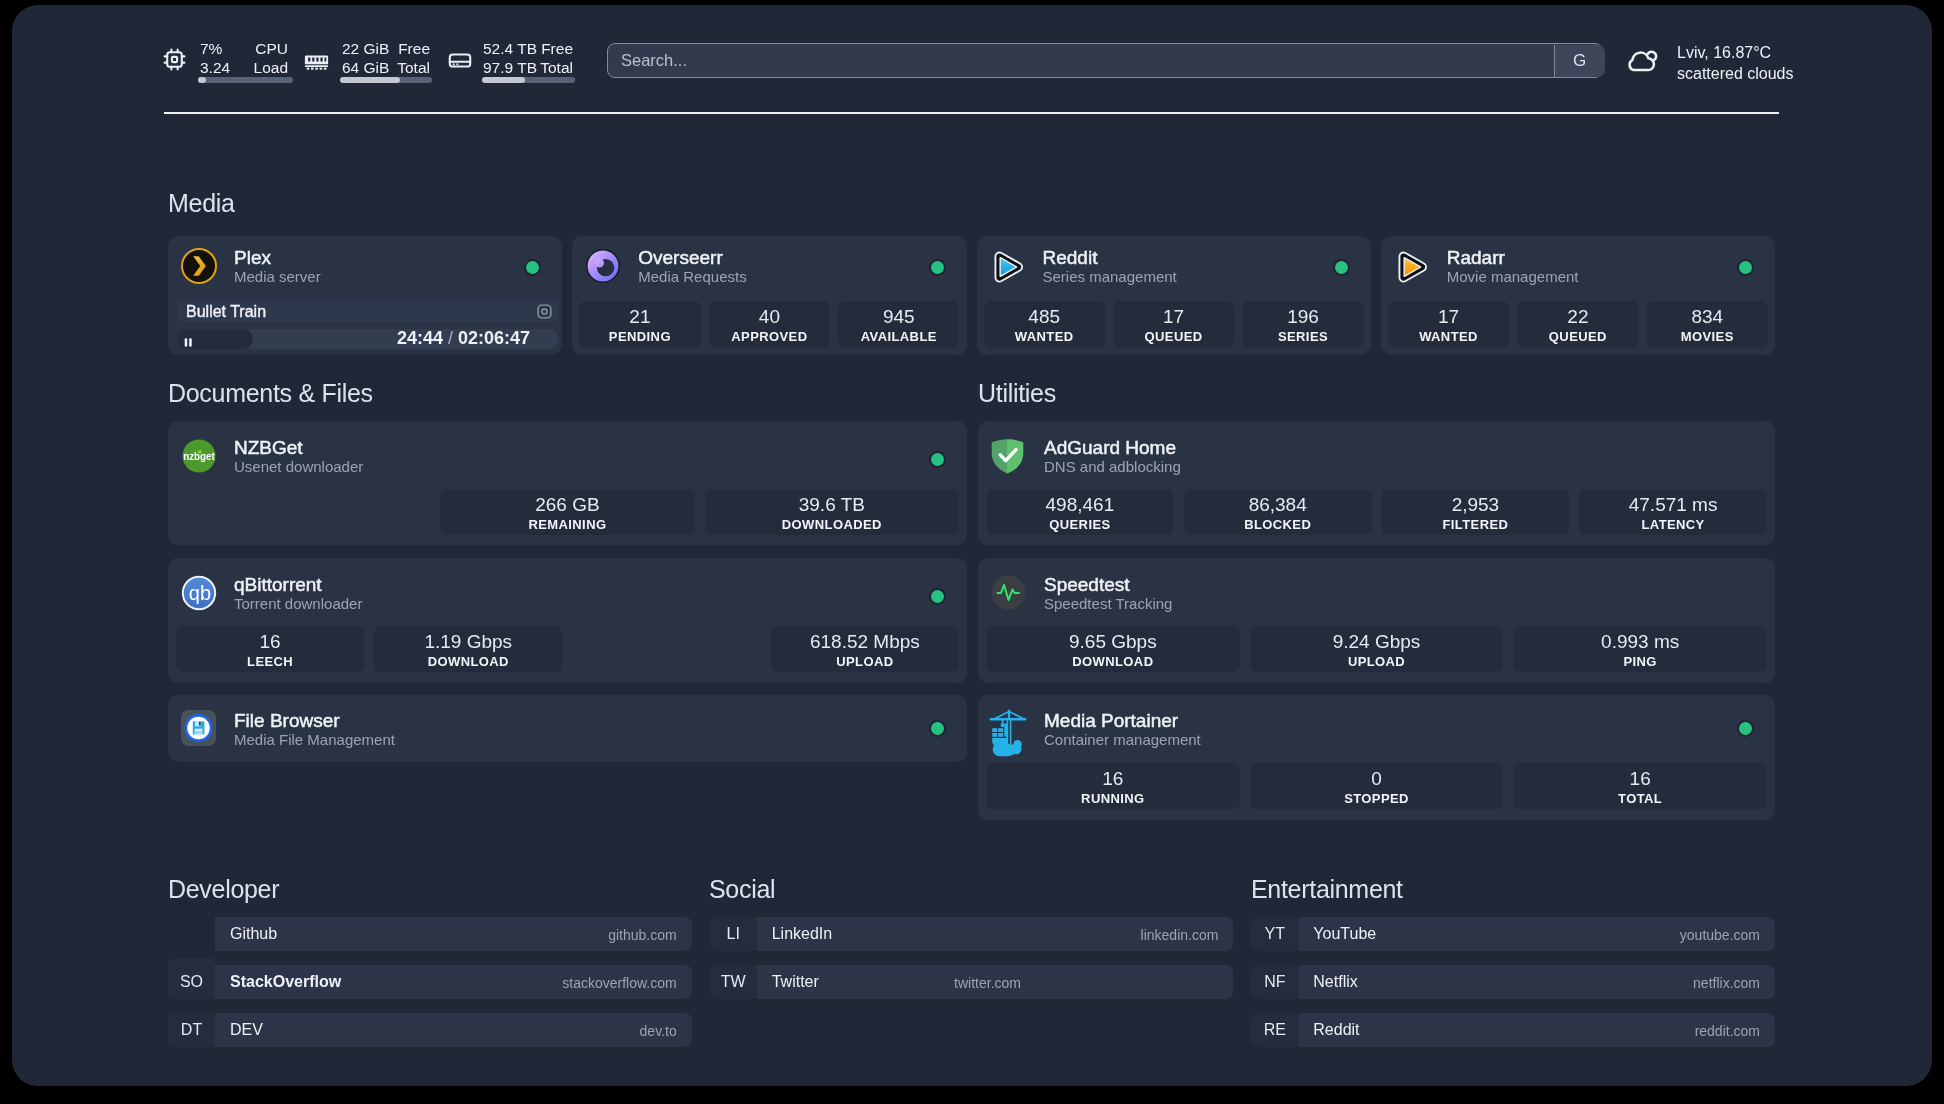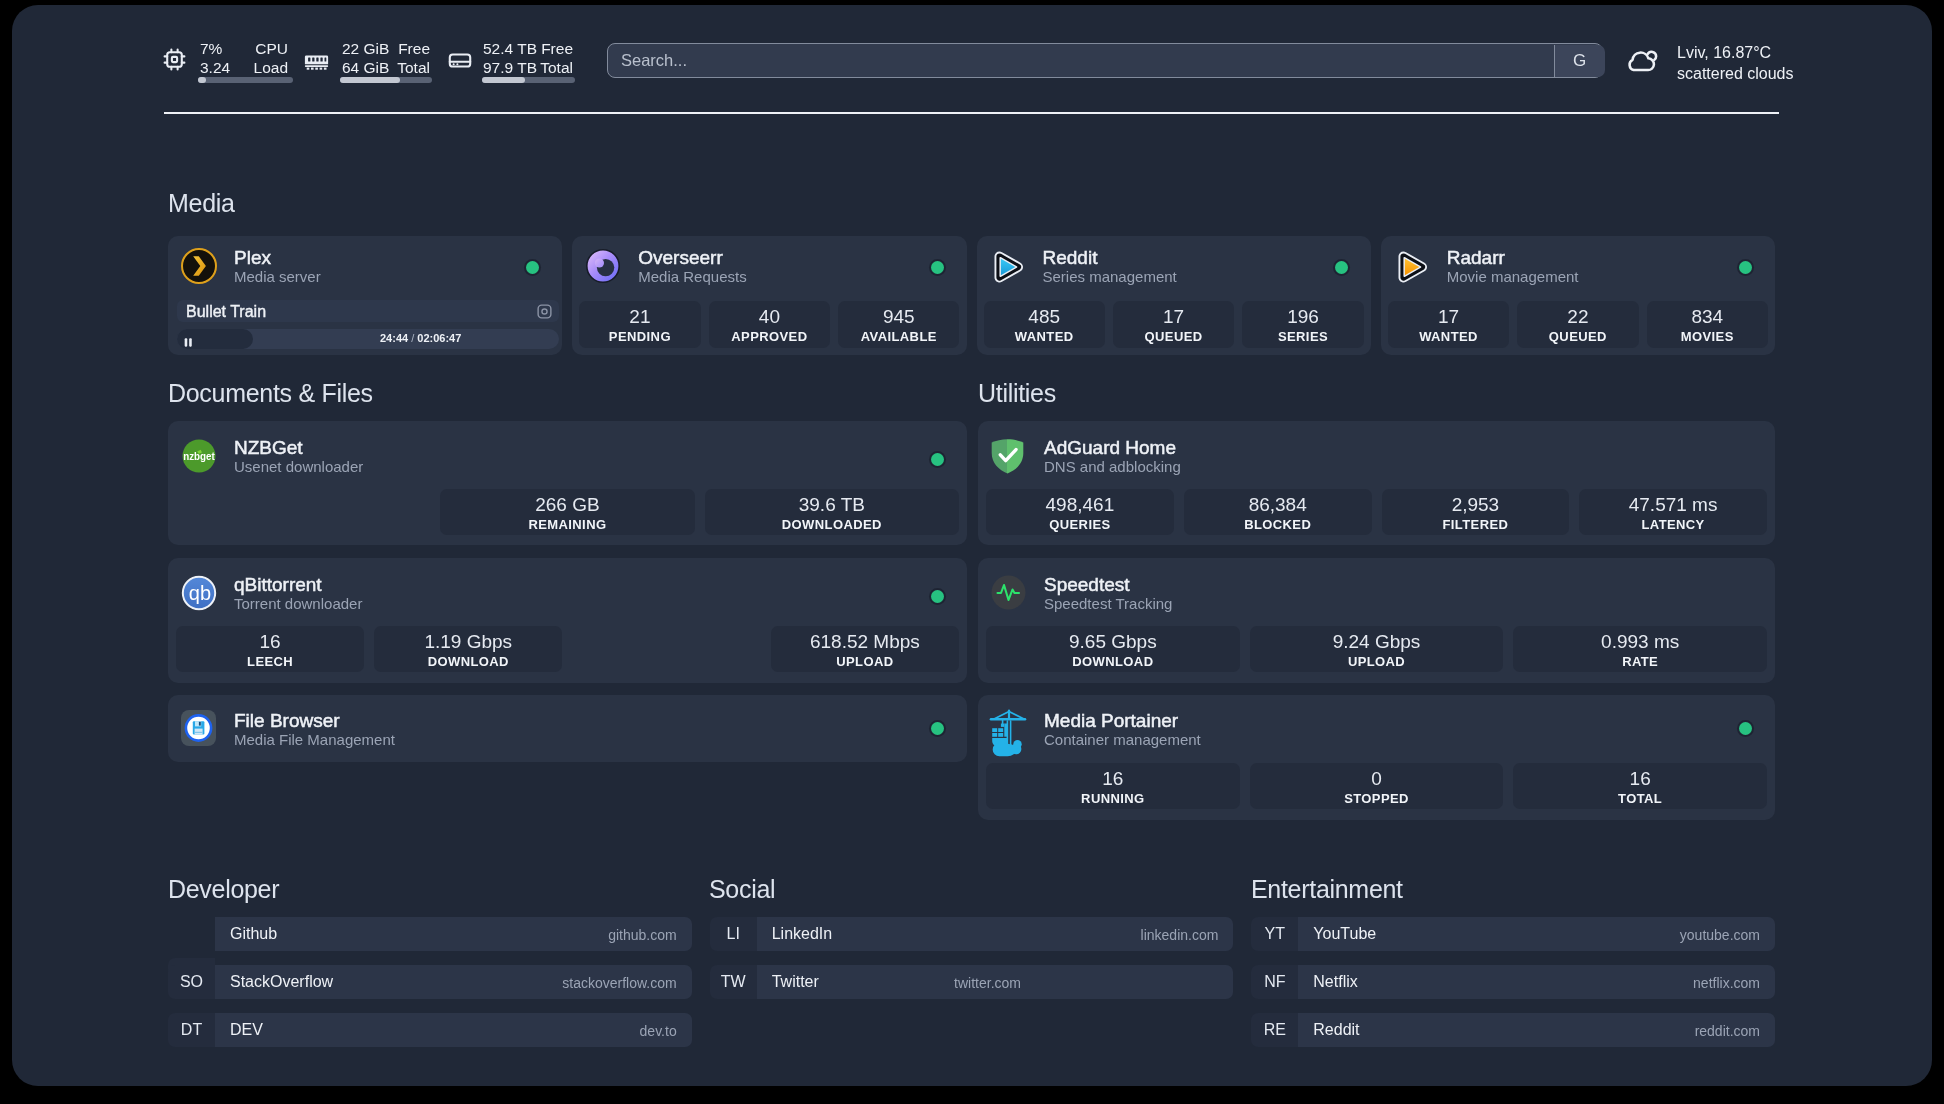--- a/index.html
+++ b/index.html
@@ -146,21 +146,21 @@
           <rect x="3" y="3" width="18" height="18" rx="5"></rect>
           <circle cx="12" cy="12" r="3.6"></circle>
         </g>
       </svg></div>
     <div class="a" style="left:177px;top:329px;width:382px;height:20px;border-radius:10px;background:#333d52"></div>
     <div class="a" style="left:177px;top:329px;width:76px;height:20px;border-radius:10px;background:#232c3d"></div>
     <div class="a" style="left:183px;top:334px;width:10px;height:11px"><svg width="10" height="11" viewBox="0 0 12 12" fill="#e9edf4">
         <rect x="2" y="1" width="3.1" height="10" rx="1"></rect>
         <rect x="7.4" y="1" width="3.1" height="10" rx="1"></rect>
       </svg></div>
-    <div class="a" style="left:380px;top:330px;width:167px;text-align:left;font-size:11px;line-height:17px;color:#eef1f6;font-weight:bold">24:44 <span style="color:#aab2c2;font-weight:normal">/</span> 02:06:47</div>
+    <div class="a" style="left:380px;top:330px;width:167px;text-align:center;font-size:18px;line-height:17px;color:#eef1f6;font-weight:bold">24:44 <span style="color:#aab2c2;font-weight:normal">/</span> 02:06:47</div>
     <div class="stat" style="left:579.2px;top:301px;width:121.4px;height:47px">
       <div class="sv">21</div>
       <div class="sl">PENDING</div>
     </div>
     <div class="stat" style="left:708.7px;top:301px;width:121.4px;height:47px">
       <div class="sv">40</div>
       <div class="sl">APPROVED</div>
     </div>
     <div class="stat" style="left:838.1px;top:301px;width:121.4px;height:47px">
       <div class="sv">945</div>
@@ -290,21 +290,21 @@
     <div class="stat" style="left:986.0px;top:626px;width:253.7px;height:46px">
       <div class="sv">9.65 Gbps</div>
       <div class="sl">DOWNLOAD</div>
     </div>
     <div class="stat" style="left:1249.7px;top:626px;width:253.7px;height:46px">
       <div class="sv">9.24 Gbps</div>
       <div class="sl">UPLOAD</div>
     </div>
     <div class="stat" style="left:1513.3px;top:626px;width:253.7px;height:46px">
       <div class="sv">0.993 ms</div>
-      <div class="sl">RATE</div>
+      <div class="sl">PING</div>
     </div>
     <div class="card" style="left:978px;top:695px;width:797px;height:125px"></div>
     <div class="a" style="left:989px;top:708.5px;width:40px;height:40px"><svg width="38" height="48" viewBox="0 0 38 48">
         <g fill="none" stroke="#24b2e8" stroke-linecap="round">
           <path d="M20 1.5v8" stroke-width="2.2"></path>
           <path d="M20 2.5 L6 9.5M20 2.5 L34 9.5" stroke-width="1.9"></path>
           <path d="M2 10.3h34" stroke-width="2.6"></path>
           <path d="M18.4 12v26.5M21.6 12v26.5" stroke-width="1.6"></path>
           <path d="M13.6 11.5v3" stroke-width="1.6"></path>
         </g>
@@ -335,21 +335,21 @@
     <div class="stat" style="left:1513.3px;top:763px;width:253.7px;height:46px">
       <div class="sv">16</div>
       <div class="sl">TOTAL</div>
     </div>
     <div class="bki" style="left:168.0px;top:958px;width:47px;height:34px">GH</div>
     <div class="bkb" style="left:215.0px;top:917px;width:476.7px;height:34px"></div>
     <div class="a" style="left:230px;top:925px;font-size:16px;line-height:18px;color:#eef1f6;font-weight:normal">Github</div>
     <div class="a" style="left:215px;top:926.5px;width:461.70000000000005px;text-align:right;font-size:14px;line-height:16px;color:#9ba4b5;font-weight:normal">github.com</div>
     <div class="bki" style="left:168.0px;top:965px;width:47px;height:34px">SO</div>
     <div class="bkb" style="left:215.0px;top:965px;width:476.7px;height:34px"></div>
-    <div class="a" style="left:230px;top:973px;font-size:16px;line-height:18px;color:#eef1f6;font-weight:normal">StackOverflow</div>
+    <div class="a" style="left:230px;top:973px;font-size:16px;line-height:18px;color:#eef1f6;font-weight:bold">StackOverflow</div>
     <div class="a" style="left:215px;top:974.5px;width:461.70000000000005px;text-align:right;font-size:14px;line-height:16px;color:#9ba4b5;font-weight:normal">stackoverflow.com</div>
     <div class="bki" style="left:168.0px;top:1013px;width:47px;height:34px">DT</div>
     <div class="bkb" style="left:215.0px;top:1013px;width:476.7px;height:34px"></div>
     <div class="a" style="left:230px;top:1021px;font-size:16px;line-height:18px;color:#eef1f6;font-weight:normal">DEV</div>
     <div class="a" style="left:215px;top:1022.5px;width:461.70000000000005px;text-align:right;font-size:14px;line-height:16px;color:#9ba4b5;font-weight:normal">dev.to</div>
     <div class="bki" style="left:709.7px;top:917px;width:47px;height:34px">LI</div>
     <div class="bkb" style="left:756.7px;top:917px;width:476.7px;height:34px"></div>
     <div class="a" style="left:771.7px;top:925px;font-size:16px;line-height:18px;color:#eef1f6;font-weight:normal">LinkedIn</div>
     <div class="a" style="left:756.7px;top:926.5px;width:461.70000000000005px;text-align:right;font-size:14px;line-height:16px;color:#9ba4b5;font-weight:normal">linkedin.com</div>
     <div class="bki" style="left:709.7px;top:965px;width:47px;height:34px">TW</div>

